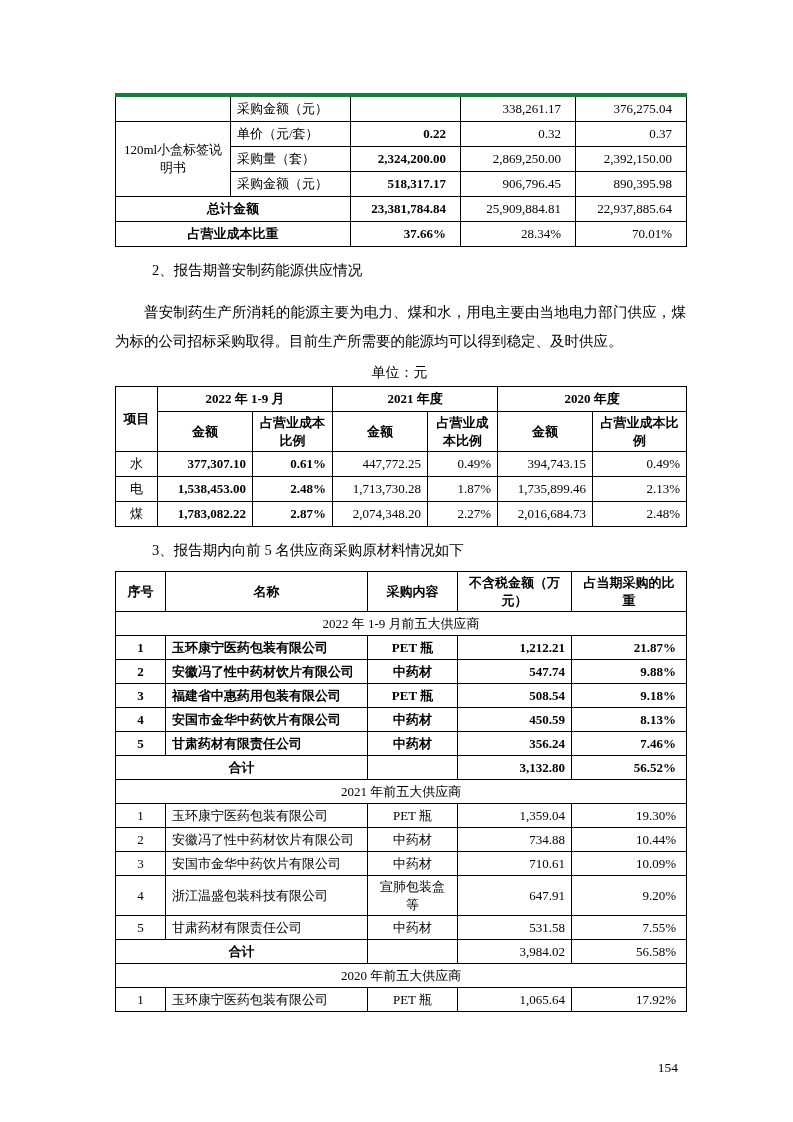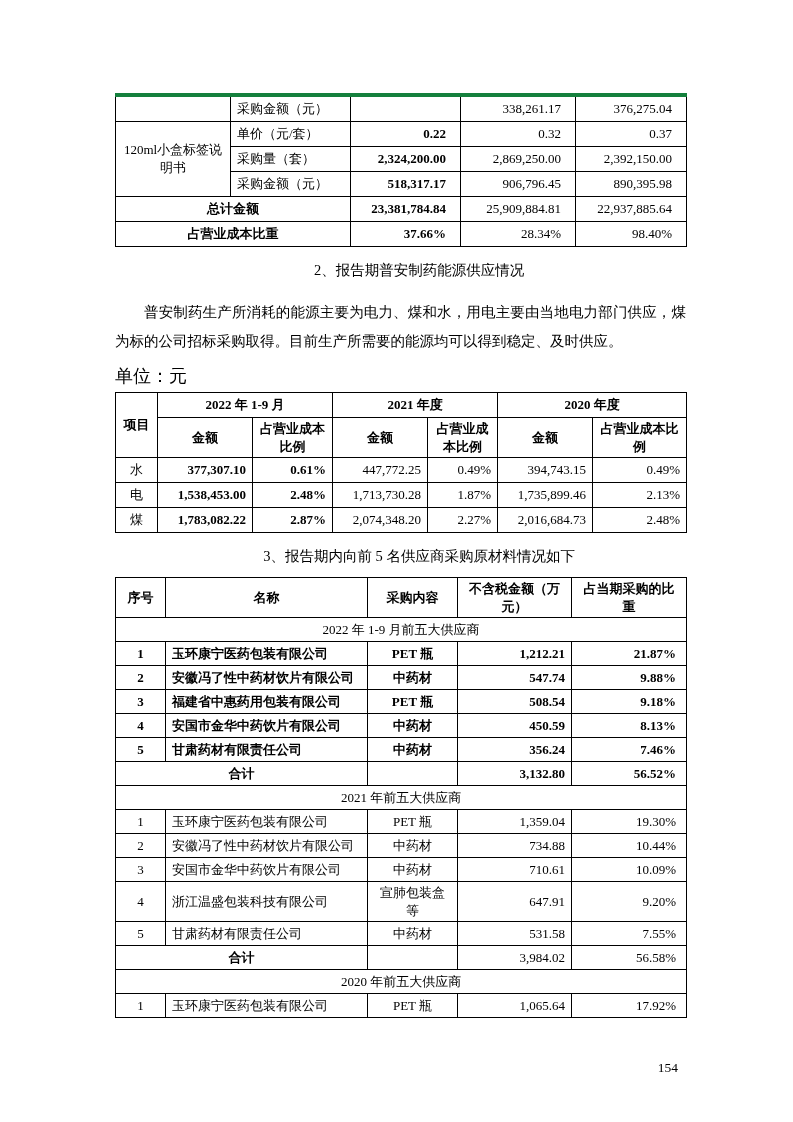--- a/index.html
+++ b/index.html
@@ -20,26 +20,26 @@
   .suppliers td{height:19px;}
   .c{text-align:center;}
   .r{text-align:right;}
   .l{text-align:left;}
   .b{font-weight:bold;}
   .hd{font-weight:bold;text-align:center;word-break:break-all;}
   .bold-row td{font-weight:bold;}
   .pr{padding-right:14px;}
   .amt{}
   .pct{padding-right:10px;}
-  .heading{font-size:14.5px;margin:14px 0 0 0;padding-left:37px;font-weight:normal;text-align:center;}
+  .heading{font-size:14.5px;margin:14px 0 0 0;padding-left:37px;font-weight:normal;}
   .para{
     font-size:14.5px;line-height:29px;text-align:justify;
     text-indent:2em;margin:18px 0 0 0;
   }
-  .unit{font-size:18px;text-align:left;margin:8px 2px 4px 0;}
+  .unit{font-size:14px;text-align:center;margin:8px 2px 4px 0;}
   .tbl-gap{margin-top:11px;}
   .page-num{
     position:absolute;left:115px;top:1060px;width:571px;
     text-align:right;font-size:13.5px;padding-right:8px;box-sizing:border-box;
   }
 </style>
 </head>
 <body>
 
 <div class="content">
@@ -82,21 +82,21 @@
     <tr>
       <td colspan="2" class="c b">总计金额</td>
       <td class="r b pr">23,381,784.84</td>
       <td class="r pr">25,909,884.81</td>
       <td class="r pr">22,937,885.64</td>
     </tr>
     <tr>
       <td colspan="2" class="c b">占营业成本比重</td>
       <td class="r b pr">37.66%</td>
       <td class="r pr">28.34%</td>
-      <td class="r pr">98.40%</td>
+      <td class="r pr">70.01%</td>
     </tr>
   </tbody>
     </table>
 
   <div class="heading">2、报告期普安制药能源供应情况</div>
 
   <div class="para">普安制药生产所消耗的能源主要为电力、煤和水，用电主要由当地电力部门供应，煤为标的公司招标采购取得。目前生产所需要的能源均可以得到稳定、及时供应。</div>
 
   <div class="unit">单位：元</div>
 

